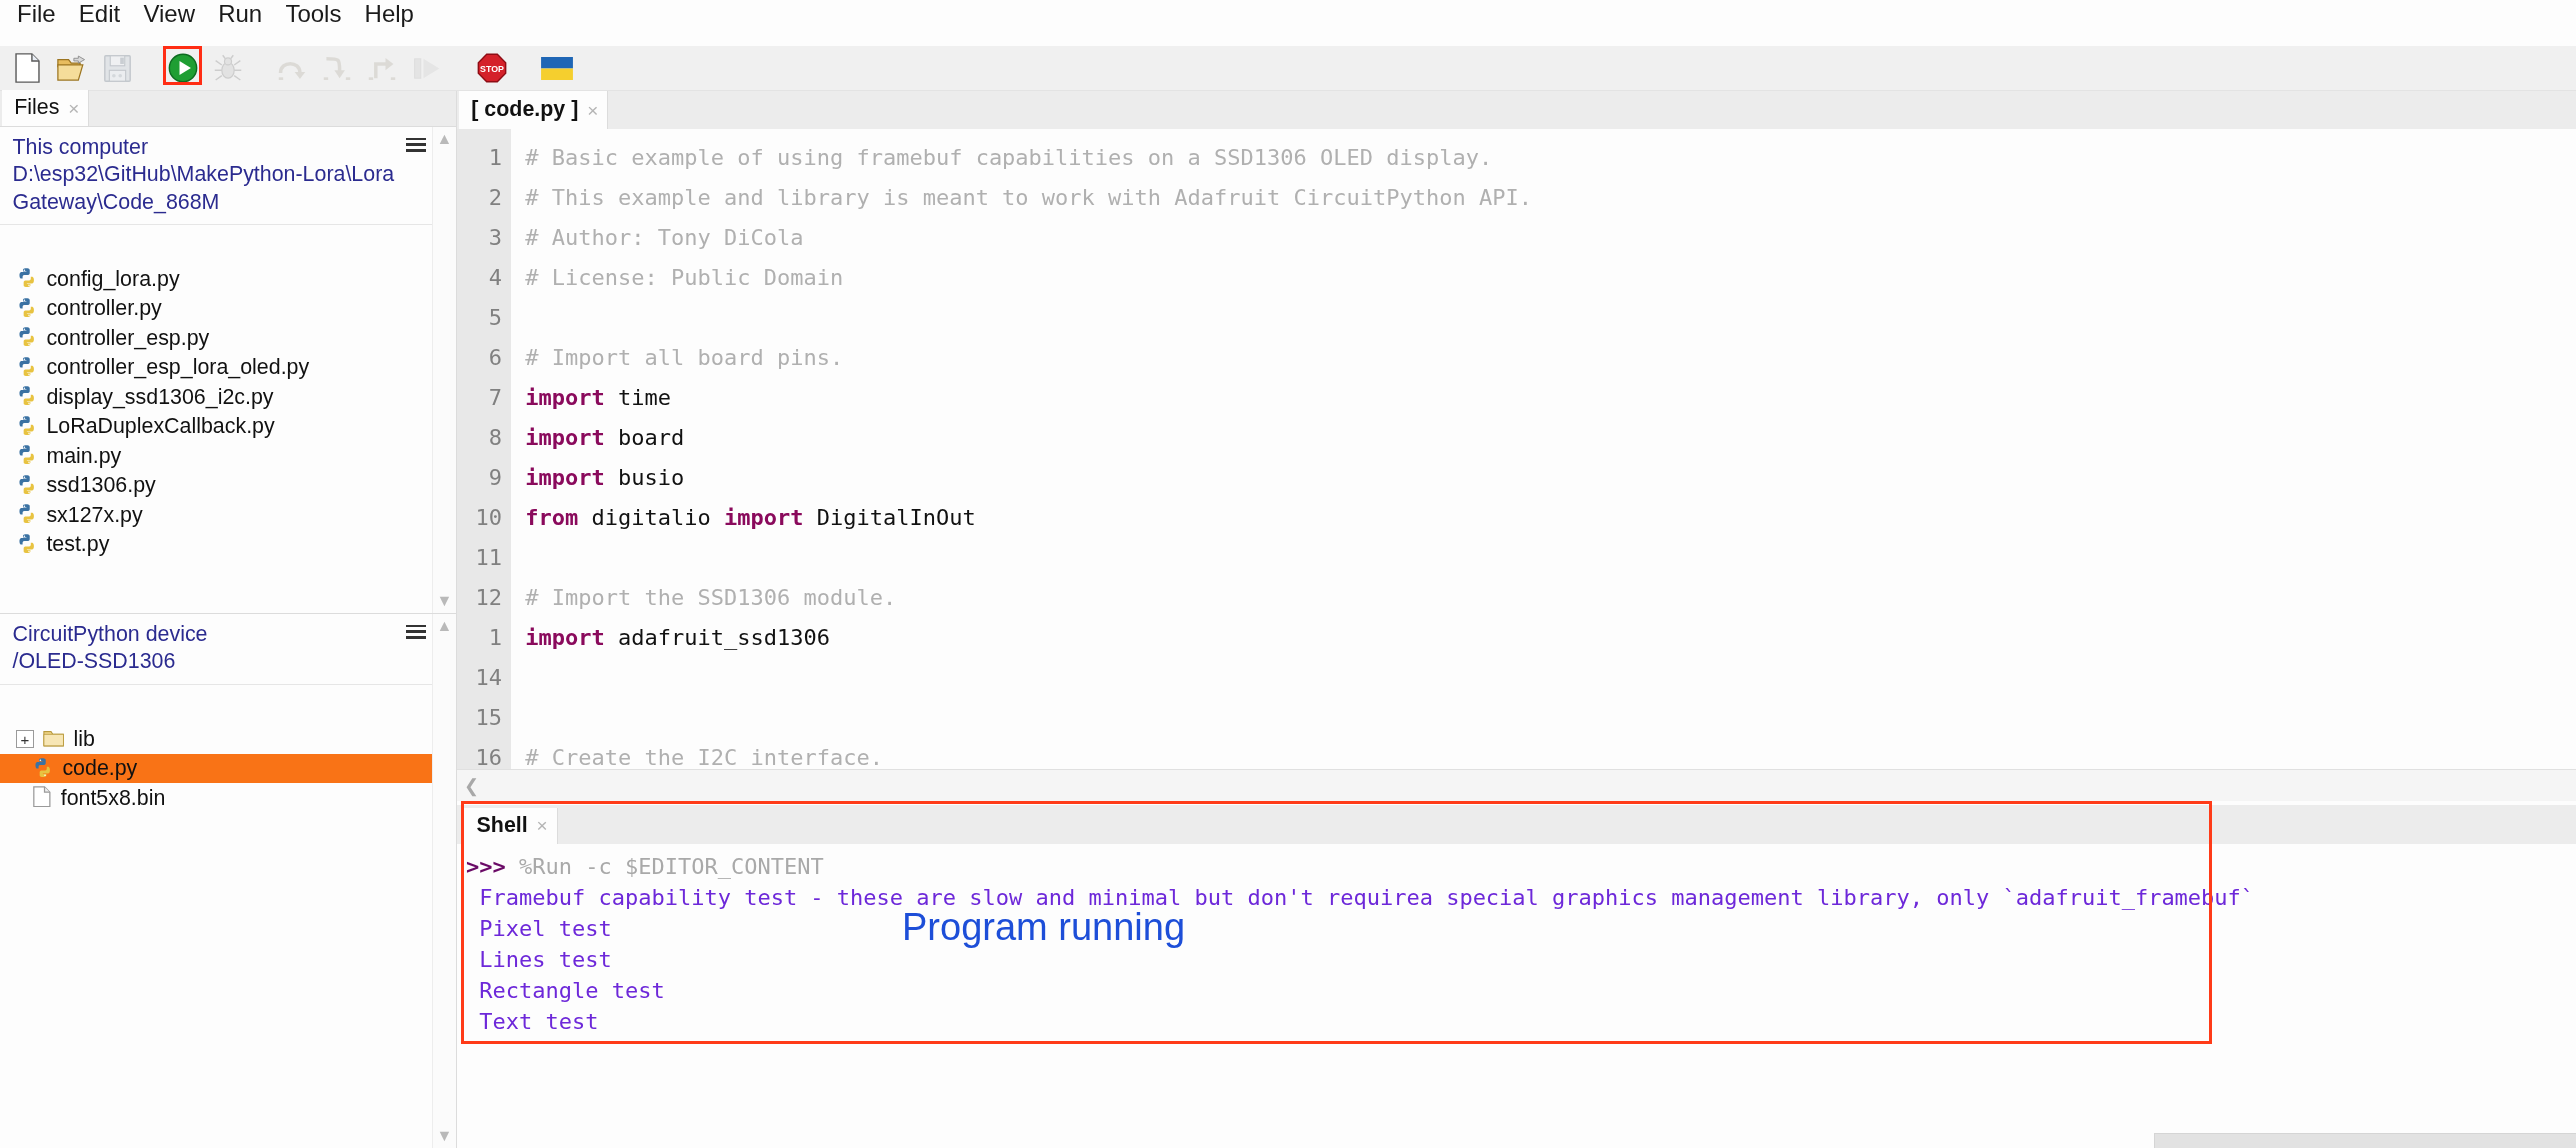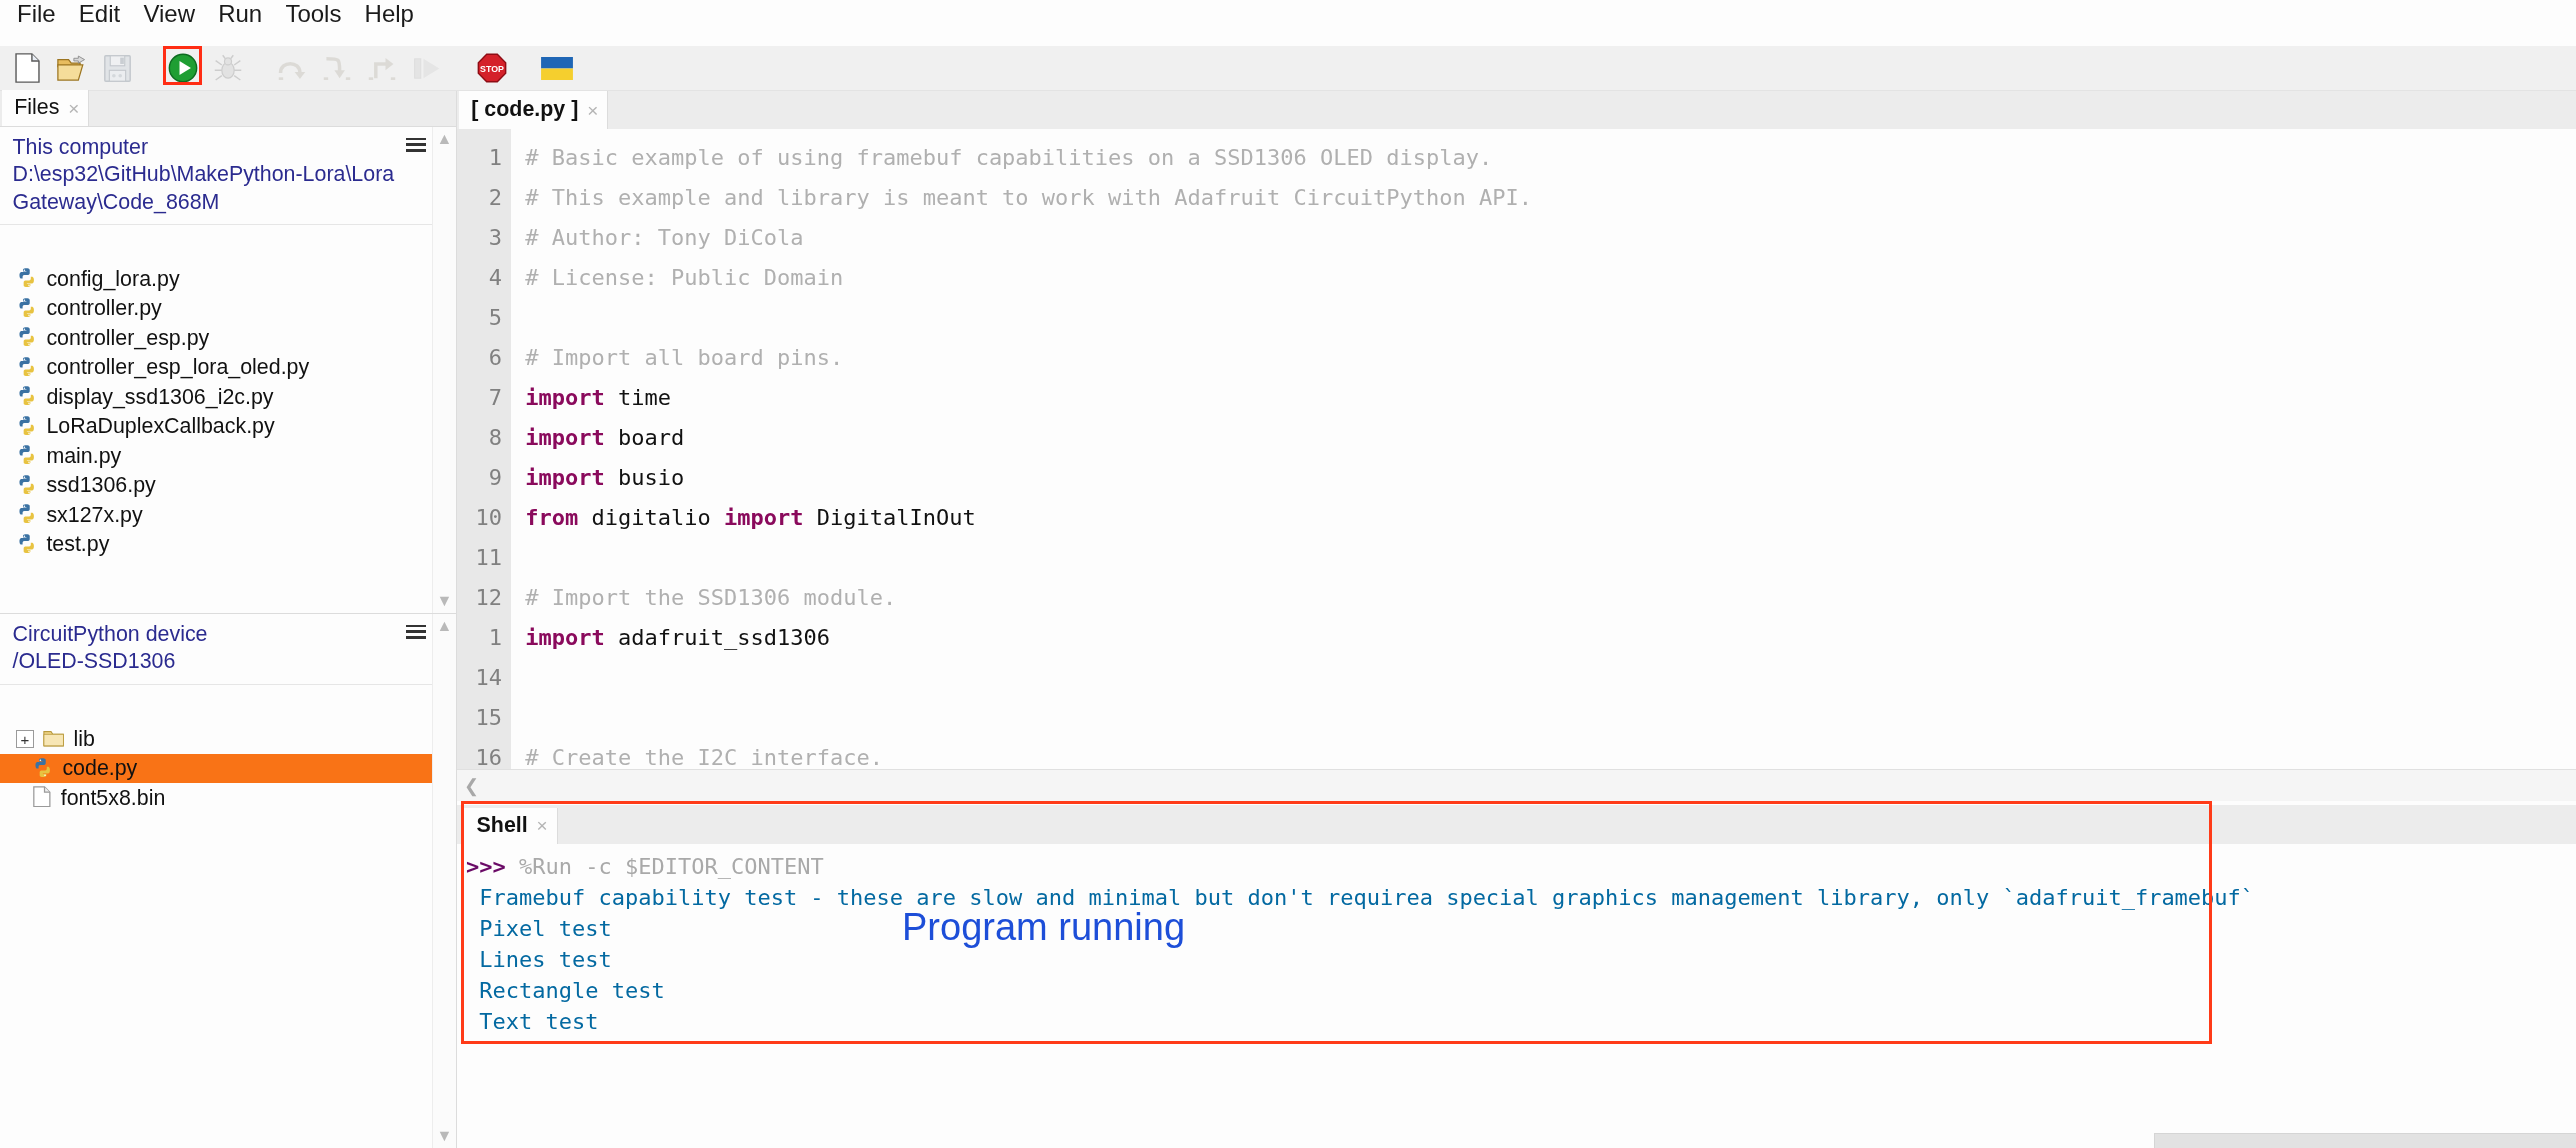--- a/index.html
+++ b/index.html
@@ -259,21 +259,21 @@
   }
   .shellline {
     font-family: "DejaVu Sans Mono", monospace;
     font-size: 22px;
     line-height: 31px;
     white-space: pre;
     color: #111;
   }
   .prompt { color: #6a0a66; font-weight: bold; }
   .cmd { color: #a9a9a9; }
-  .out { color: #0369a1; }
+  .out { color: #6d28d9; }
 
   #program-running {
     position: absolute;
     left: 445px;
     top: 105px;
     font-size: 38px;
     color: #1d4ed8;
     font-family: "Liberation Sans", sans-serif;
     white-space: nowrap;
     z-index: 6;

